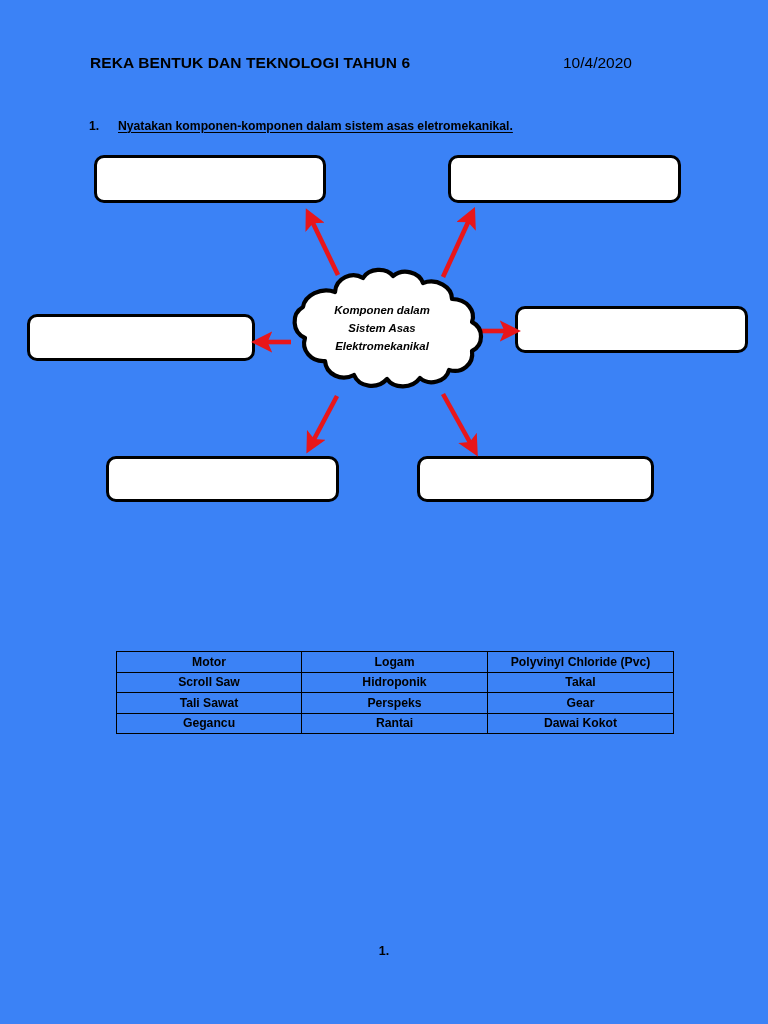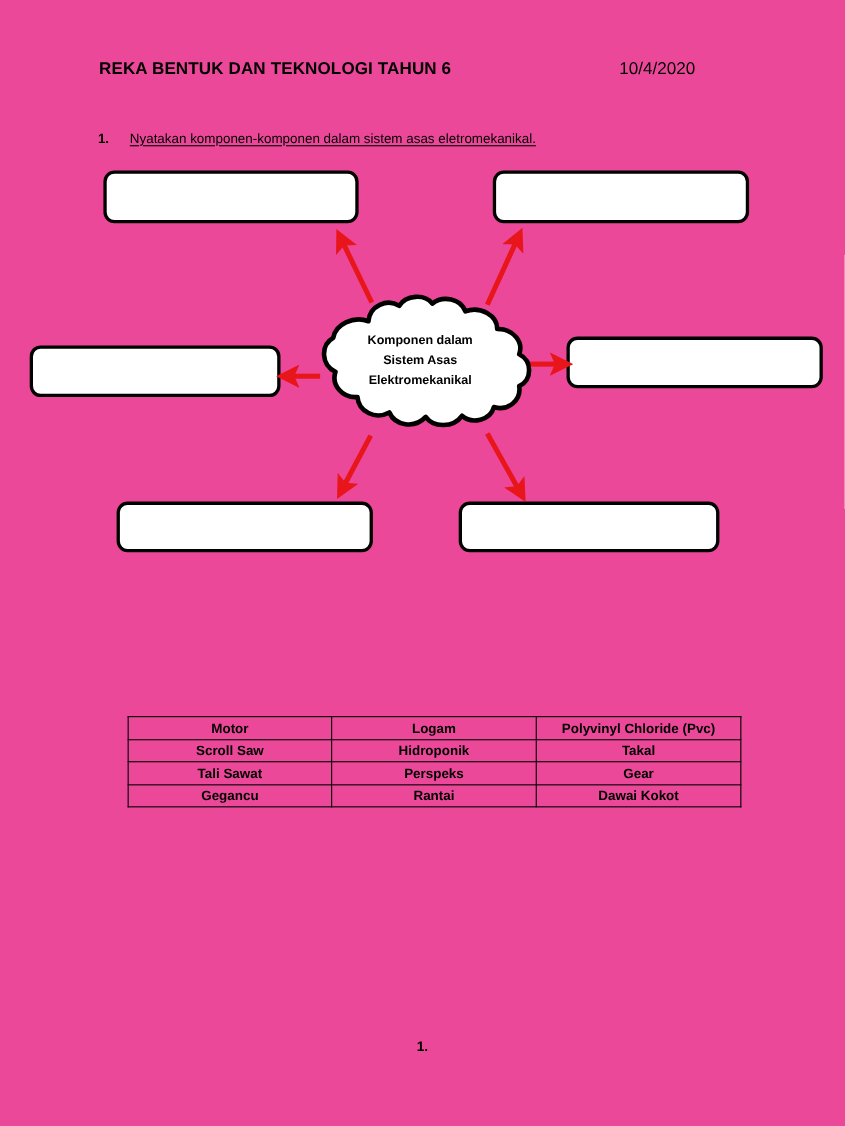--- a/index.html
+++ b/index.html
@@ -13,21 +13,21 @@
     position: relative;
     font-family: "Liberation Sans", sans-serif;
     color: #000000;
     overflow: hidden;
   }
   .page {
     position: absolute;
     left: 0; top: 0;
     width: 768px;
     height: 1024px;
-    background: #ec4899;
+    background: #3b82f6;
   }
 
   
   .header {
     position: absolute;
     left: 90px;
     top: 54px;
     width: 600px;
     height: 24px;
   }
@@ -65,21 +65,21 @@
     top: 0;
     font-weight: bold;
   }
   .question-text {
     position: absolute;
     left: 29px;
     top: 0;
     text-decoration: underline;
     text-underline-offset: 2px;
     white-space: nowrap;
-    font-weight: normal;
+    font-weight: bold;
   }
 
   
   .diagram {
     position: absolute;
     left: 0;
     top: 0;
     width: 768px;
     height: 1024px;
     pointer-events: none;
@@ -94,20 +94,21 @@
     box-sizing: border-box;
   }
 
   
   .cloud-wrap {
     position: absolute;
     left: 277px;
     top: 266px;
     width: 210px;
     height: 128px;
+    font-style: italic;
   }
   .cloud-svg {
     position: absolute;
     left: 0; top: 0;
     width: 210px;
     height: 128px;
   }
   .cloud-text {
     position: absolute;
     left: 0;

